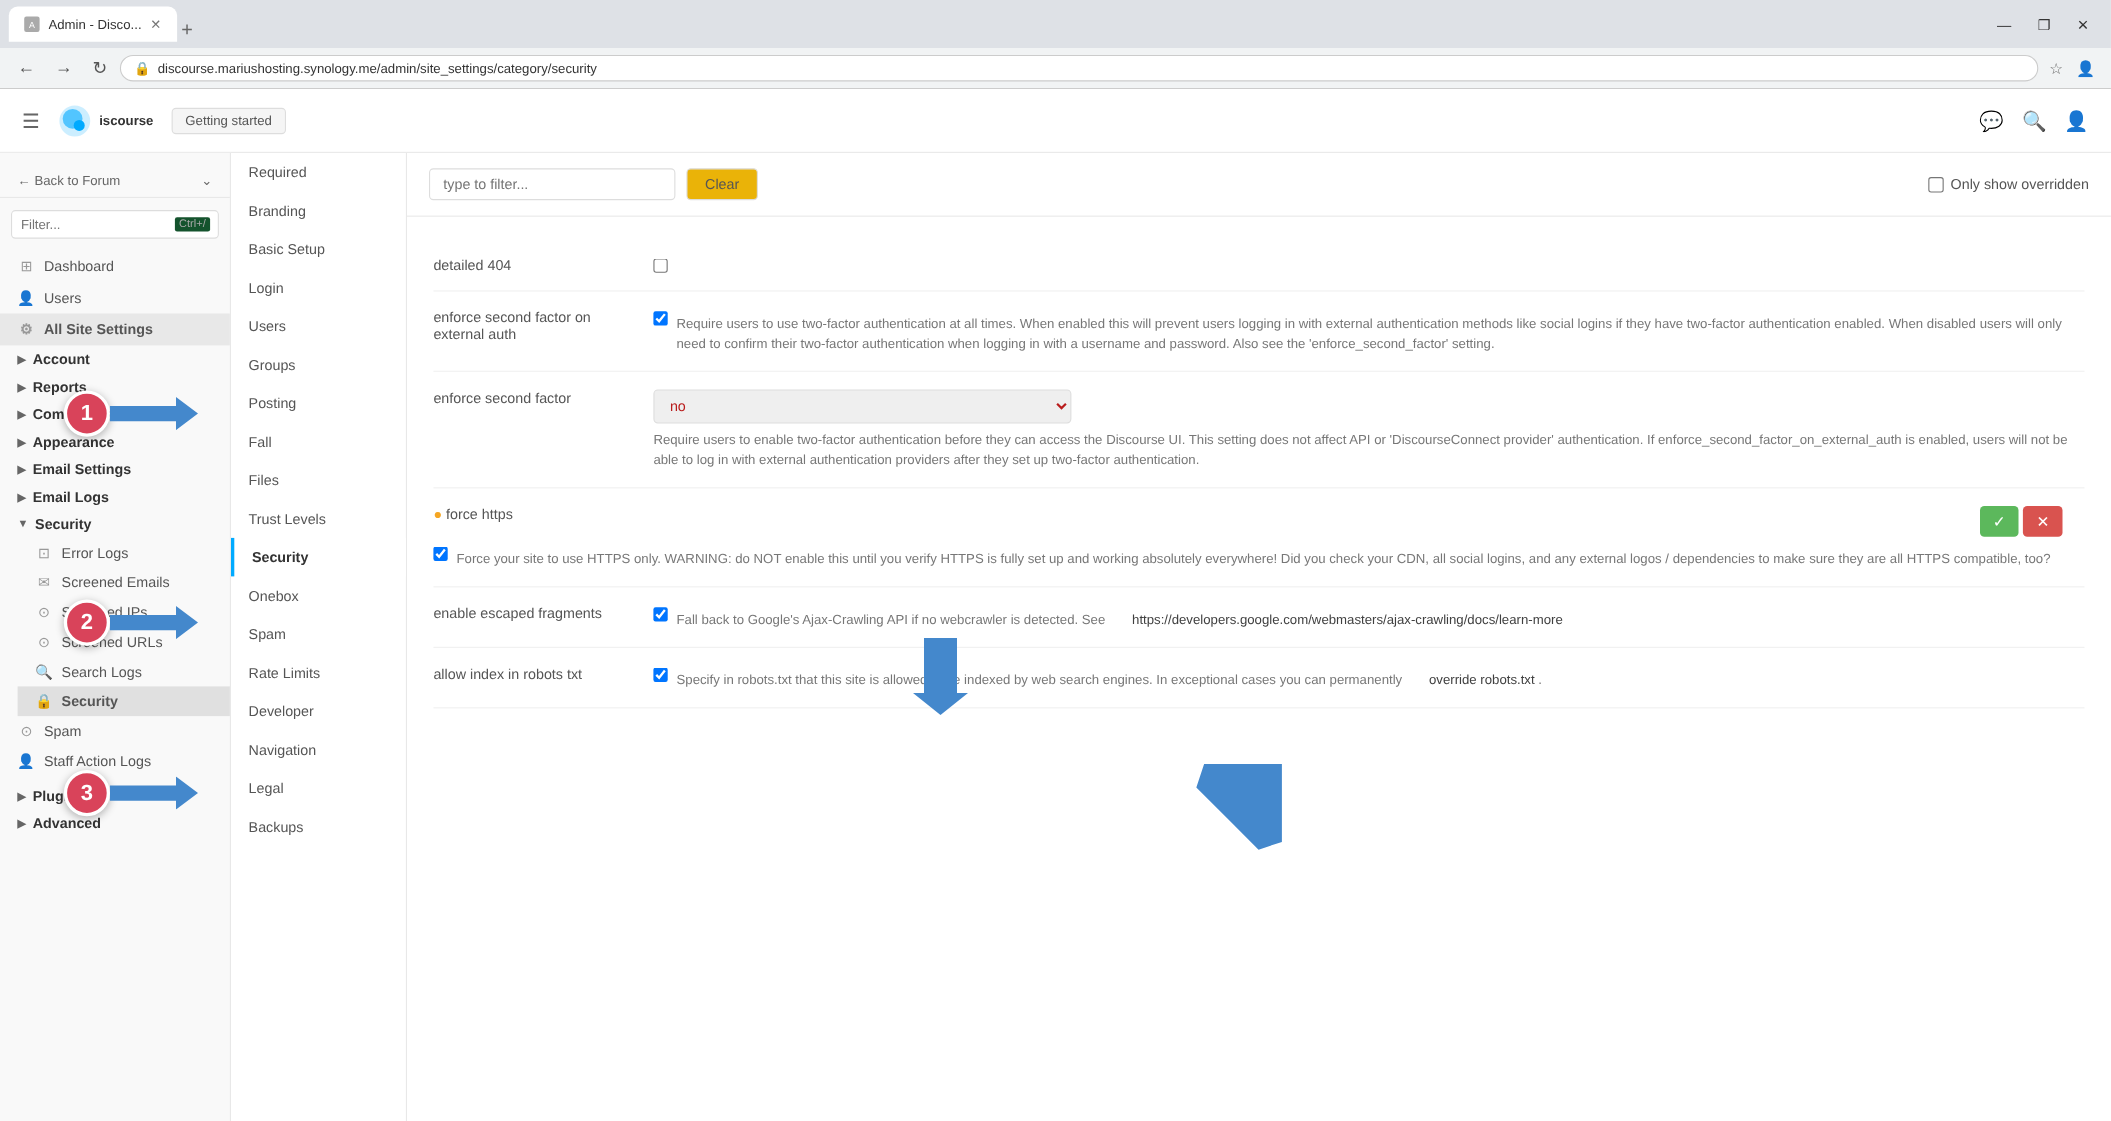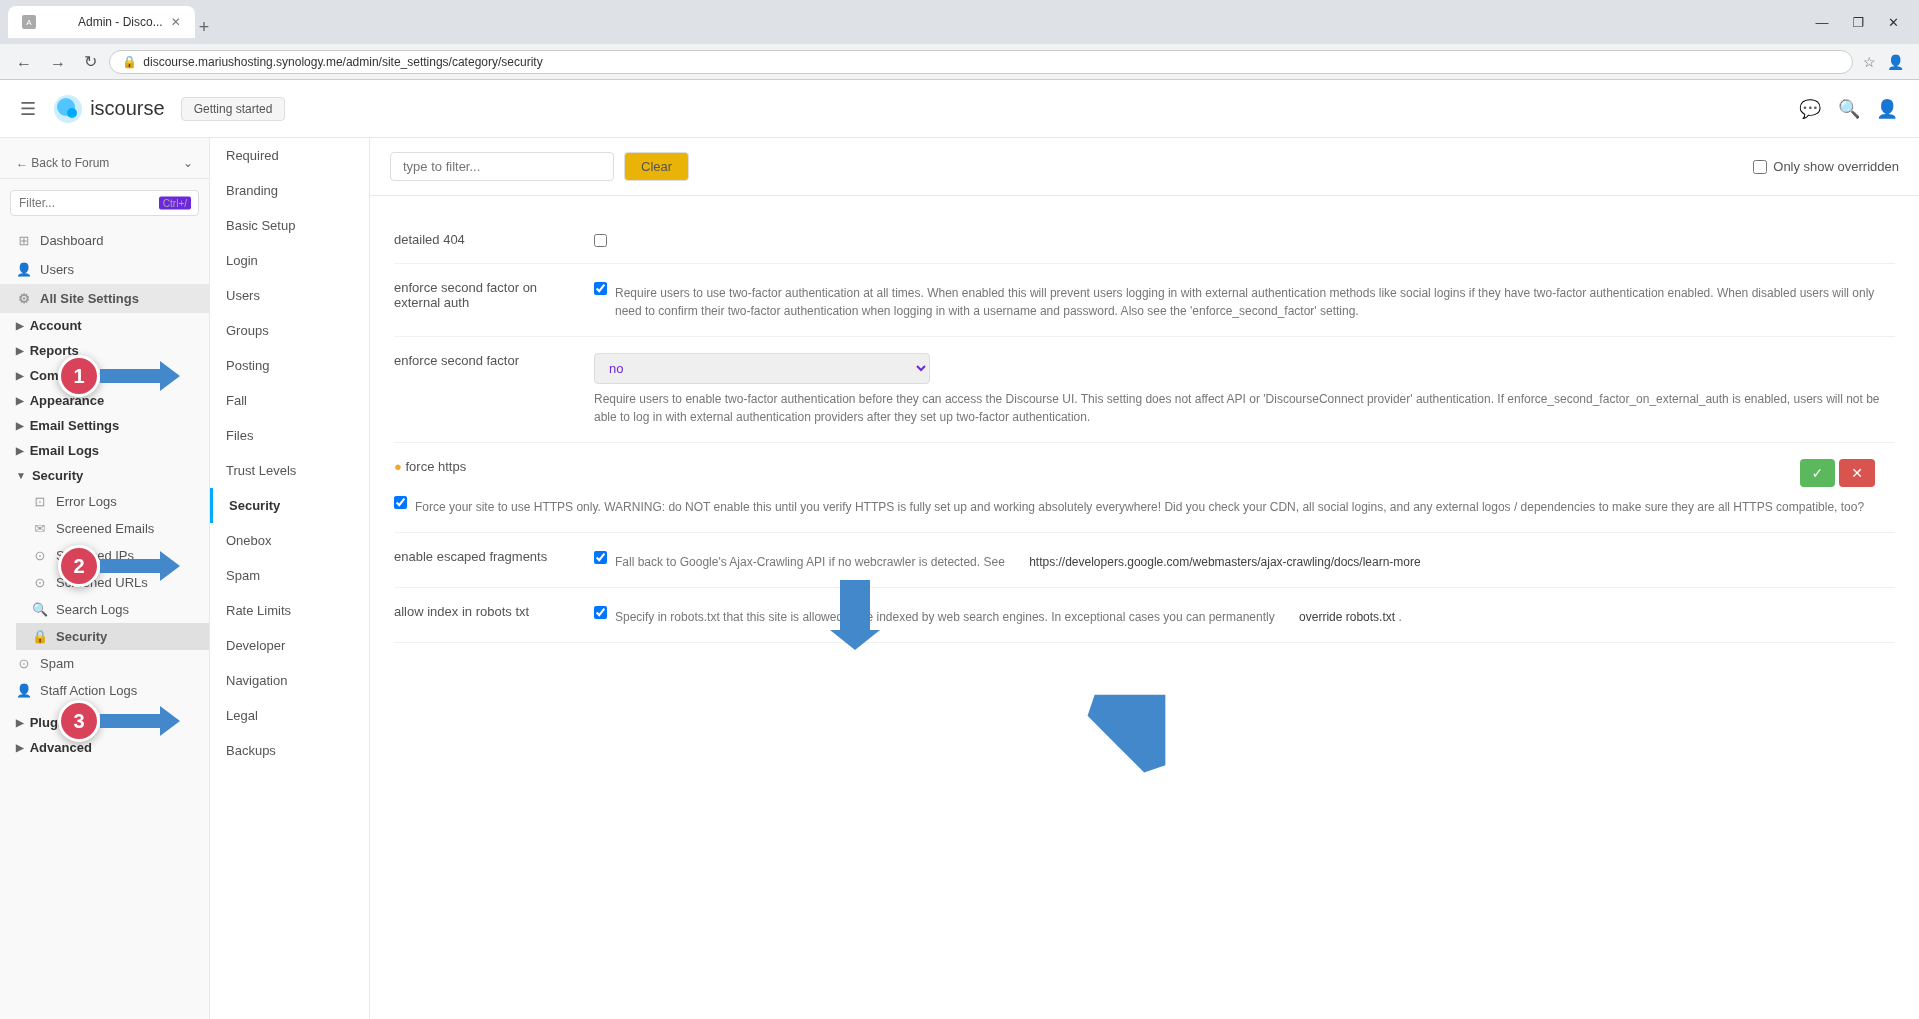--- a/index.html
+++ b/index.html
@@ -15,21 +15,21 @@
     .header-icon { color: #999; font-size: 18px; cursor: pointer; }
 
     
     .app-body { display: flex; height: calc(100vh - 100px); }
 
     
     .sidebar { width: 210px; background: #f9f9f9; border-right: 1px solid #e8e8e8; overflow-y: auto; padding: 10px 0; flex-shrink: 0; }
     .sidebar-back { display: flex; align-items: center; justify-content: space-between; padding: 8px 16px; color: #666; font-size: 12px; border-bottom: 1px solid #e8e8e8; margin-bottom: 8px; }
     .sidebar-filter { margin: 11px 10px 10px; position: relative; }
     .sidebar-filter input { width: 100%; padding: 5px 8px; border: 1px solid #ddd; border-radius: 4px; font-size: 12px; color: #666; }
-    .sidebar-filter-hint { position: absolute; right: 8px; top: 50%; transform: translateY(-50%); font-size: 10px; color: #aaa; background: #6d28d9; padding: 1px 4px; border-radius: 2px; }
+    .sidebar-filter-hint { position: absolute; right: 8px; top: 50%; transform: translateY(-50%); font-size: 10px; color: #aaa; background: #14532d; padding: 1px 4px; border-radius: 2px; }
     .sidebar-item { display: flex; align-items: center; gap: 8px; padding: 7px 16px; cursor: pointer; color: #555; font-size: 13px; }
     .sidebar-item.active { background: #e8e8e8; font-weight: 600; }
     .sidebar-item-icon { color: #999; font-size: 13px; width: 16px; text-align: center; }
     .sidebar-section { padding: 5px 16px; display: flex; align-items: center; gap: 6px; cursor: pointer; color: #333; font-weight: 600; font-size: 13px; }
     .sidebar-section .arrow { color: #666; font-size: 10px; }
     .sidebar-subsection { padding-left: 16px; }
     .sidebar-sub-item { display: flex; align-items: center; gap: 8px; padding: 6px 16px; cursor: pointer; color: #555; font-size: 13px; }
     .sidebar-sub-item.active { background: #e0e0e0; font-weight: 600; }
 
     
@@ -47,30 +47,30 @@
 
     
     .settings-content { padding: 20px 24px; }
     .setting-row { display: flex; align-items: flex-start; padding: 16px 0; border-bottom: 1px solid #f0f0f0; gap: 20px; }
     .setting-label { width: 180px; flex-shrink: 0; font-size: 13px; color: #555; font-weight: 500; }
     .setting-control { flex: 1; }
     .setting-description { font-size: 12px; color: #777; line-height: 1.5; margin-top: 4px; }
     .setting-description a { color: #404040; text-decoration: none; margin-left: 21px; }
     .checkbox-row { display: flex; align-items: flex-start; gap: 8px; }
     .checkbox-row input[type="checkbox"] { margin-top: 2px; flex-shrink: 0; }
-    .select-control { border: 1px solid #ddd; border-radius: 4px; padding: 6px 10px; font-size: 13px; width: 336px; color: #6d28d9; }
+    .select-control { border: 1px solid #ddd; border-radius: 4px; padding: 6px 10px; font-size: 13px; width: 380px; color: #b91c1c; }
     .save-cancel { display: flex; gap: 4px; margin-top: 0; }
     .save-btn { background: #5cb85c; border: none; color: #fff; padding: 6px 12px; border-radius: 4px; cursor: pointer; font-size: 14px; }
     .cancel-btn { background: #d9534f; border: none; color: #fff; padding: 6px 12px; border-radius: 4px; cursor: pointer; font-size: 14px; }
 
     .browser-top { display: flex; align-items: center; background: #dee1e6; padding: 6px 8px; gap: 8px; }
     .browser-tab-container { display: flex; align-items: flex-end; flex: 1; }
     .b-tab { background: #fff; border-radius: 8px 8px 0 0; padding: 5px 14px; font-size: 12px; display: flex; align-items: center; gap: 8px; height: 32px; }
     .b-tab-fav { width: 14px; height: 14px; background: #aaa; border-radius: 2px; flex-shrink: 0; display: flex; align-items: center; justify-content: center; font-size: 8px; color: #fff; }
-    .b-tab-title { white-space: nowrap; overflow: hidden; text-overflow: ellipsis; max-width: 120px; font-size: 12px; margin-left: 34px; }
+    .b-tab-title { white-space: nowrap; overflow: hidden; text-overflow: ellipsis; max-width: 120px; font-size: 12px; }
     .b-tab-x { color: #777; font-size: 12px; }
     .b-new-tab { background: none; border: none; color: #666; font-size: 18px; cursor: pointer; margin-left: 4px; }
     .win-controls { display: flex; gap: 0; }
     .win-ctrl { background: none; border: none; color: #333; font-size: 13px; padding: 4px 12px; cursor: pointer; }
 
     .toolbar-row { background: #f1f3f4; display: flex; align-items: center; padding: 5px 10px; gap: 6px; border-bottom: 1px solid #ccc; }
     .nav-btn { background: none; border: none; cursor: pointer; color: #555; font-size: 16px; padding: 3px 6px; border-radius: 50%; }
     .address-wrap { flex: 1; background: #fff; border: 1px solid #ccc; border-radius: 16px; padding: 4px 12px; display: flex; align-items: center; gap: 6px; font-size: 12px; }
     .addr-icon { color: #555; font-size: 12px; }
     .addr-text { color: #333; flex: 1; }
@@ -116,21 +116,21 @@
 
   <div class="app-header">
     <div class="app-header-left">
       <span class="hamburger">☰</span>
       <div class="logo">
         <svg width="32" height="32" viewBox="0 0 32 32">
           <circle cx="16" cy="16" r="14" fill="#00aaff" opacity="0.2"></circle>
           <circle cx="14" cy="14" r="9" fill="#00aaff" opacity="0.6"></circle>
           <circle cx="20" cy="20" r="5" fill="#00aaff"></circle>
         </svg>
-        <span style="font-size:20px;font-weight:400;">iscourse</span>
+        <span style="font-size:12px;font-weight:700;">iscourse</span>
       </div>
       <button class="getting-started-btn">Getting started</button>
     </div>
     <div class="app-header-right">
       <span class="header-icon">💬</span>
       <span class="header-icon">🔍</span>
       <span class="header-icon">👤</span>
     </div>
   </div>
 

